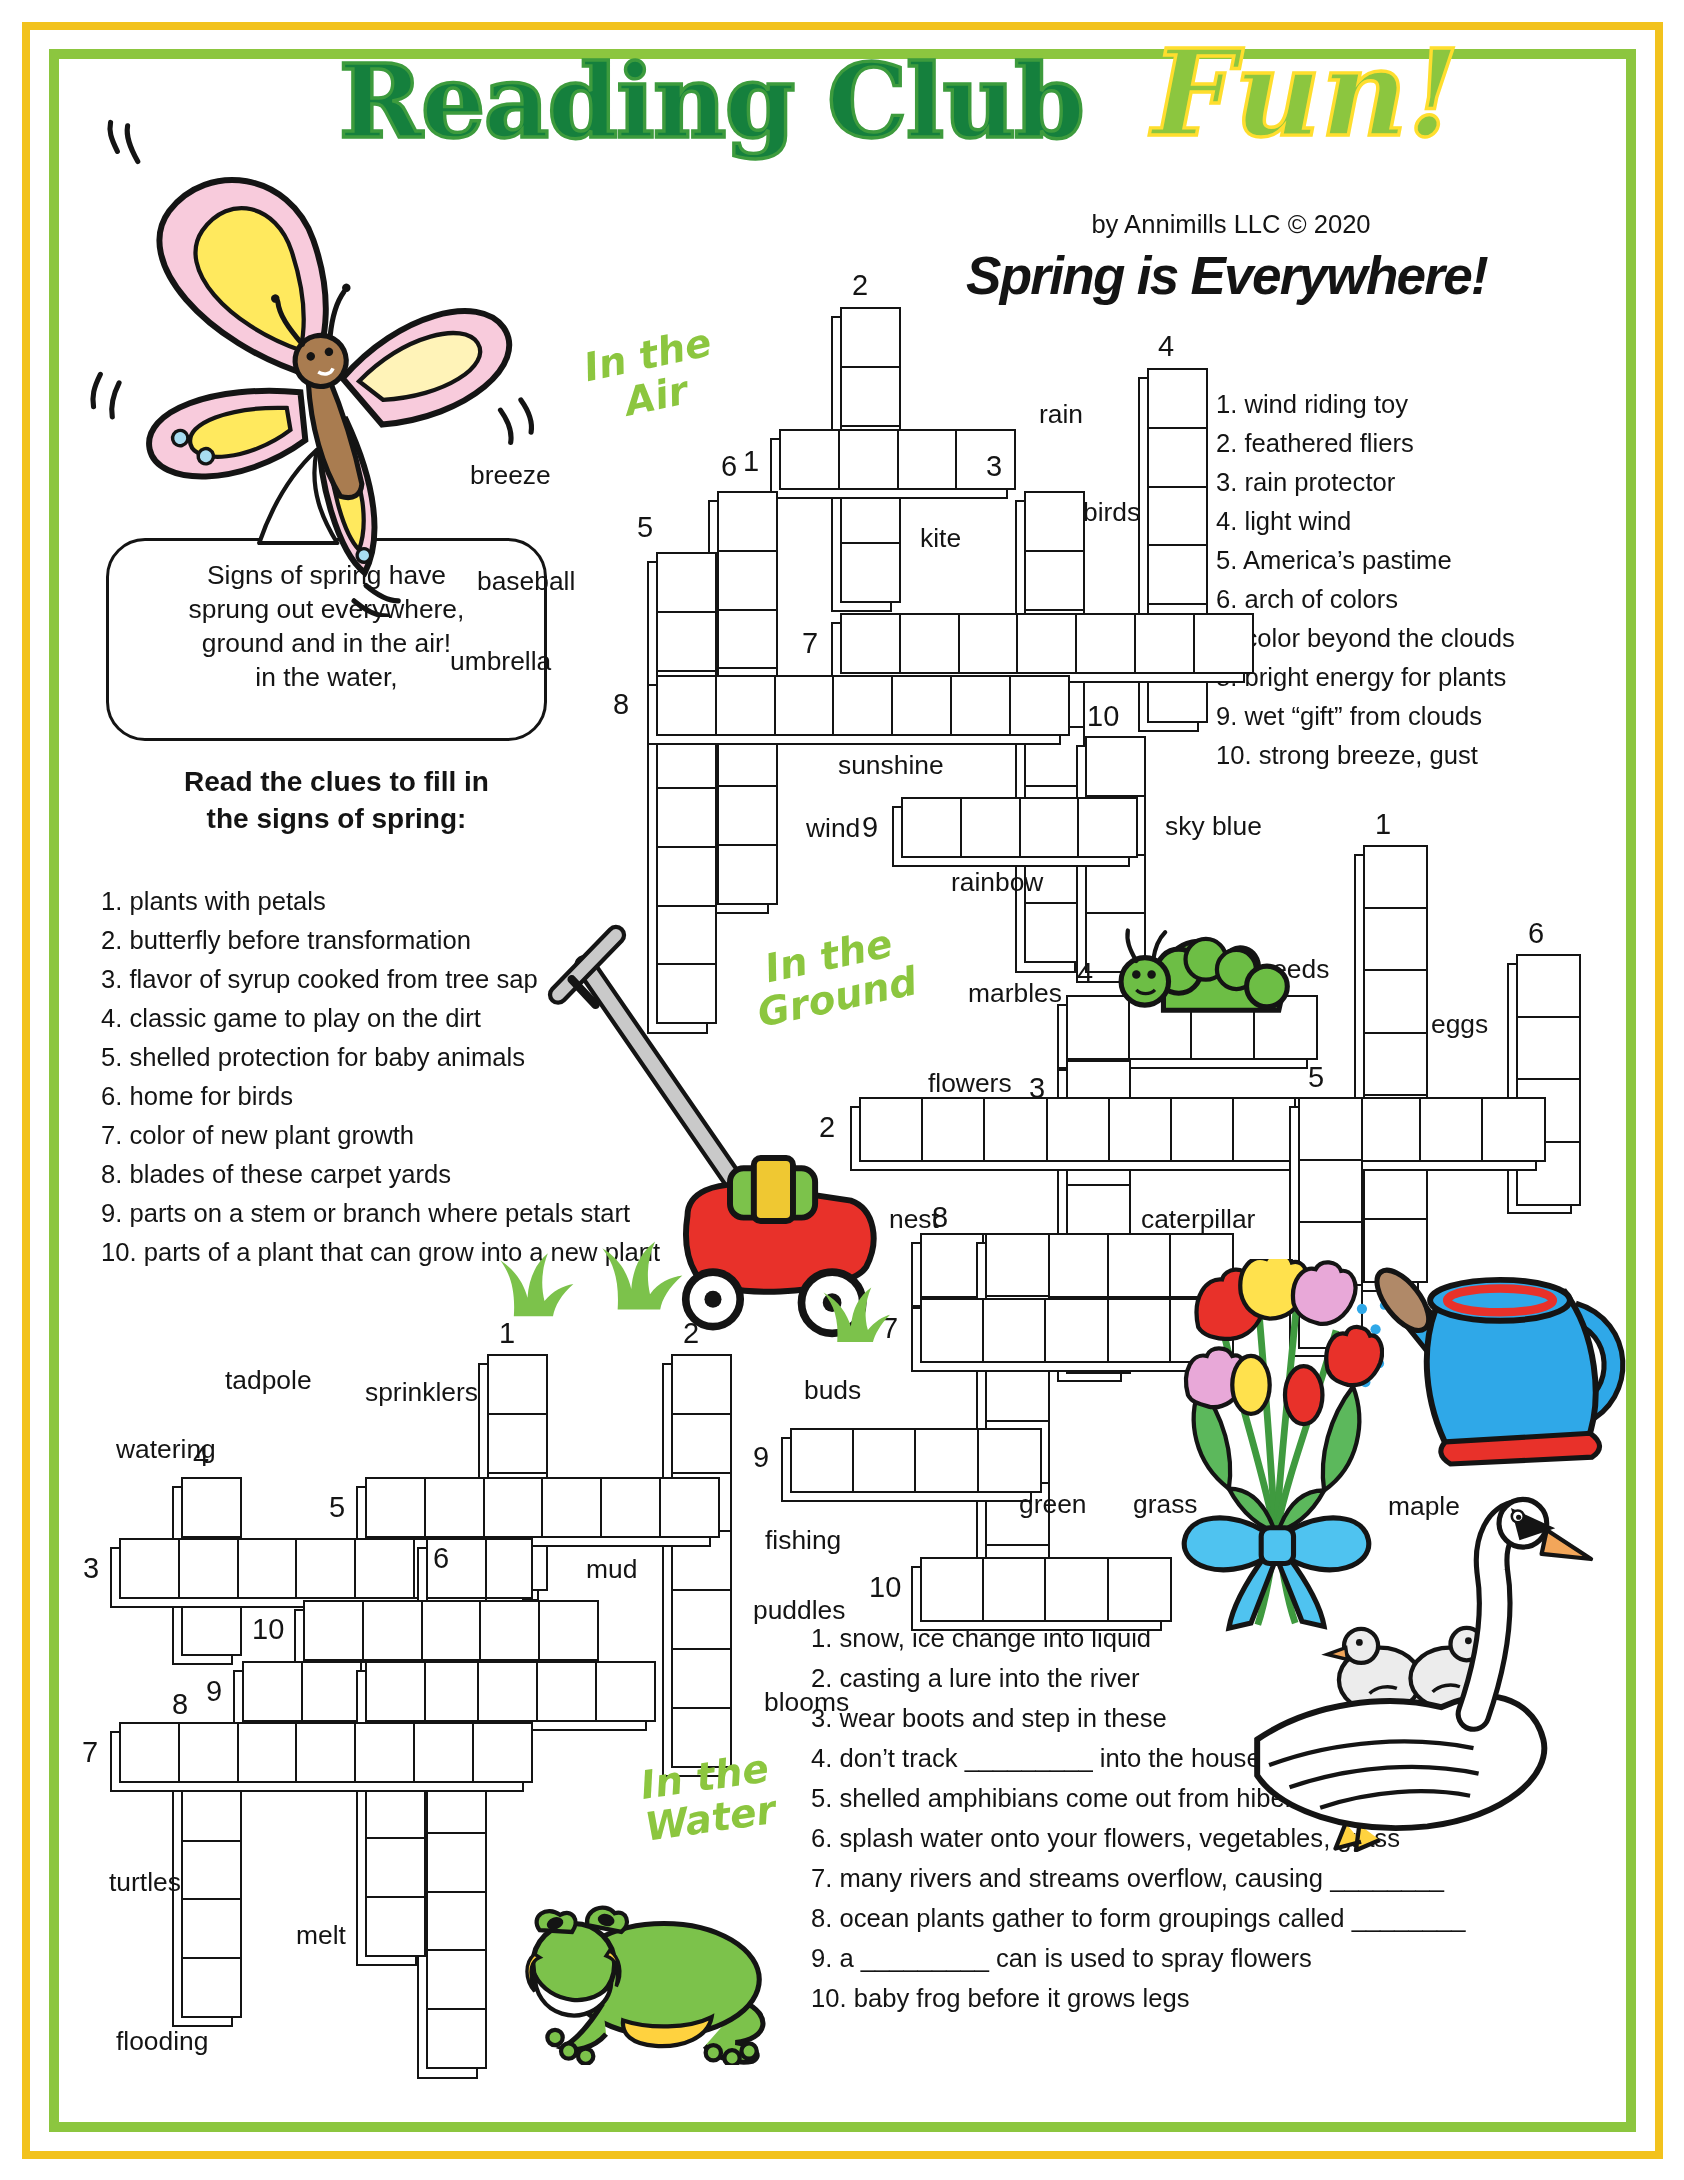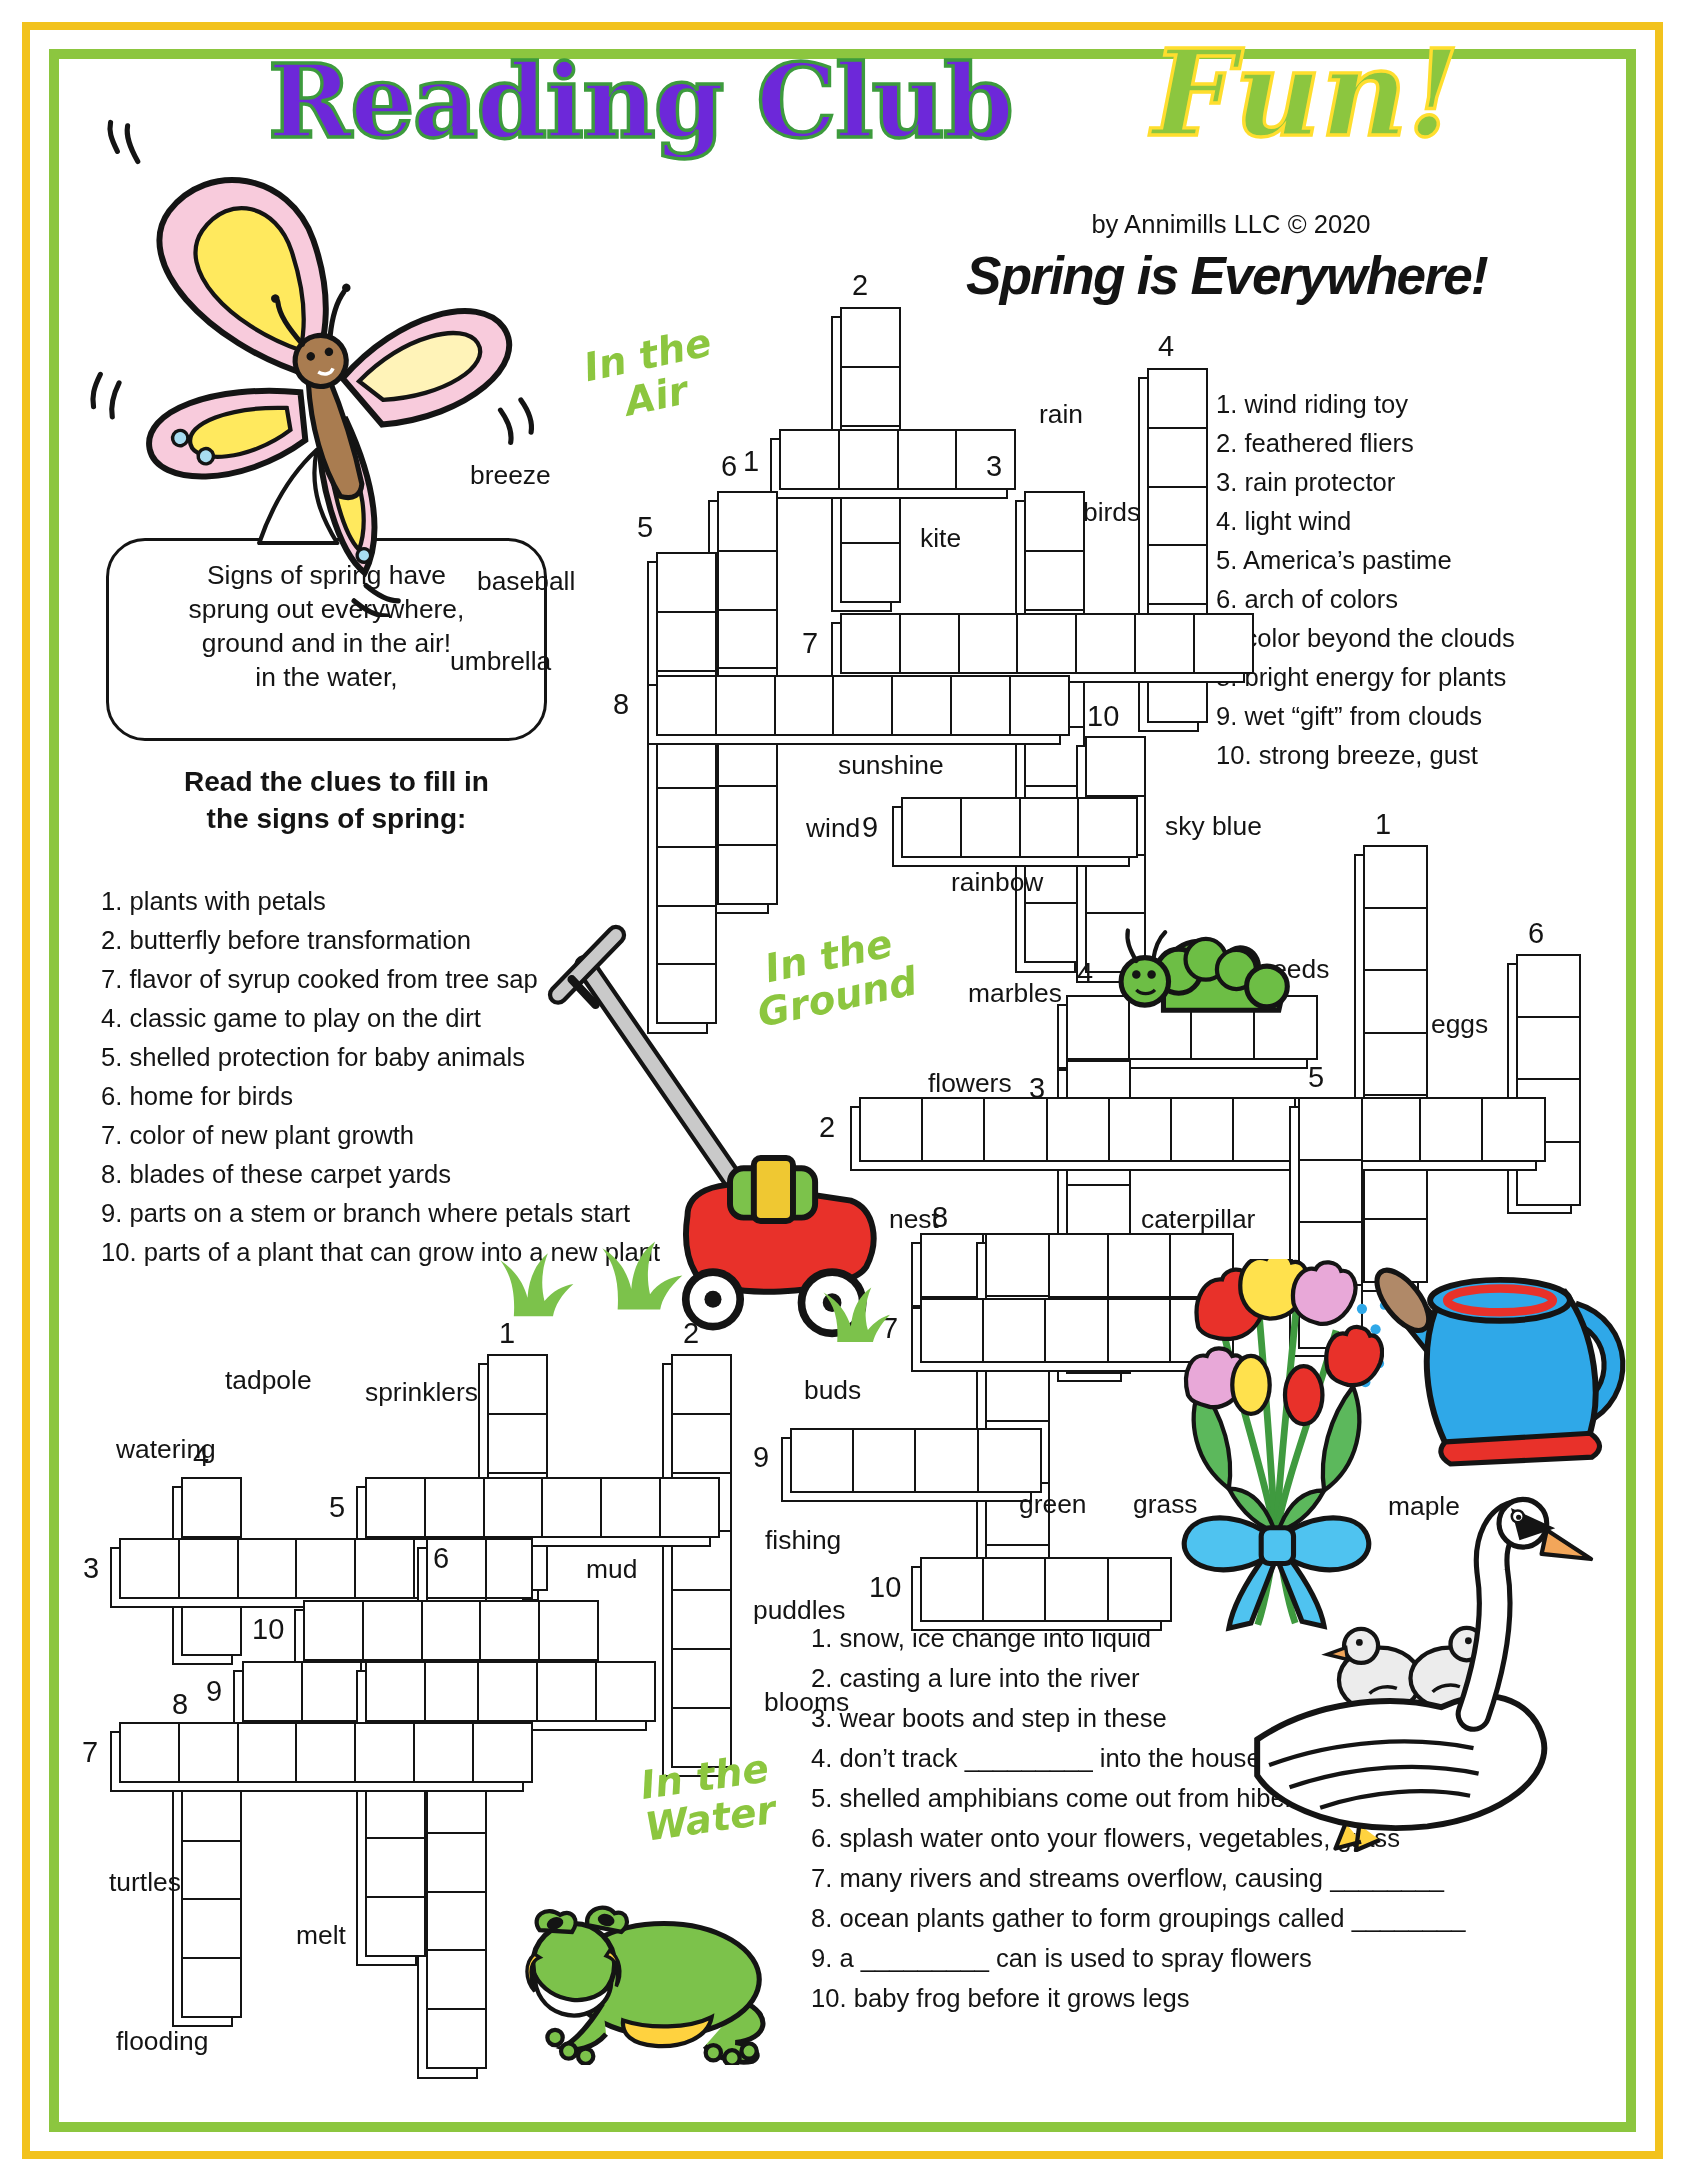--- a/index.html
+++ b/index.html
@@ -1,22 +1,22 @@
 <!DOCTYPE html>
 <html style="font-size:13.6px"><head>
 <meta charset="utf-8">
 <style>
   html,body{margin:0;padding:0;background:#ffffff;}
   #page{position:relative;width:1685px;height:2181px;background:#ffffff;overflow:hidden;
         font-family:"Liberation Sans",sans-serif;color:#141414;}
   .border-yellow{position:absolute;left:22px;top:22px;right:22px;bottom:22px;border:8.5px solid #F2C21D;}
   .border-green{position:absolute;left:49px;top:49px;right:49px;bottom:49px;border:10.2px solid #8CC63F;}
-  .title-main{position:absolute;left:268px;top:51px;width:860px;text-align:left;
+  .title-main{position:absolute;left:281px;top:51px;width:860px;text-align:center;
       font-family:"DejaVu Serif",serif;font-weight:bold;font-size:101px;line-height:1;
-      color:#6d28d9;-webkit-text-stroke:3.4px #3D9B3D;letter-spacing:-1.7px;}
+      color:#15803d;-webkit-text-stroke:3.4px #3D9B3D;letter-spacing:-1.7px;}
   .title-fun{position:absolute;left:1152px;top:34px;font-family:"DejaVu Serif",serif;
       font-style:italic;font-weight:bold;font-size:119px;line-height:1;color:#8CC63F;
       -webkit-text-stroke:3.4px #FFDE2E;}
   .byline{position:absolute;left:1014px;top:210px;width:434px;text-align:center;font-size:25.6px;}
   .subtitle{position:absolute;left:886px;top:245px;width:681px;text-align:center;
       font-weight:bold;font-style:italic;font-size:53px;letter-spacing:-1.7px;}
   .bubble{position:absolute;left:106px;top:538px;width:441px;height:203px;border:3.4px solid #141414;
       border-radius:39px;text-align:center;font-size:26.4px;line-height:34px;padding-top:17px;
       box-sizing:border-box;background:#fff;z-index:1;}
   .bubble-tail{position:absolute;left:249px;top:446px;z-index:2;}
@@ -392,21 +392,21 @@
       <div>5. America’s pastime</div>
       <div>6. arch of colors</div>
       <div>7. color beyond the clouds</div>
       <div>8. bright energy for plants</div>
       <div>9. wet “gift” from clouds</div>
       <div>10. strong breeze, gust</div>
     </div>
   <div class="clues" style="left:101px;top:882px;">
       <div>1. plants with petals</div>
       <div>2. butterfly before transformation</div>
-      <div>7. flavor of syrup cooked from tree sap</div>
+      <div>3. flavor of syrup cooked from tree sap</div>
       <div>4. classic game to play on the dirt</div>
       <div>5. shelled protection for baby animals</div>
       <div>6. home for birds</div>
       <div>7. color of new plant growth</div>
       <div>8. blades of these carpet yards</div>
       <div>9. parts on a stem or branch where petals start</div>
       <div>10. parts of a plant that can grow into a new plant</div>
     </div>
   <div class="clues water" style="left:811px;top:1618px;">
       <div>1. snow, ice change into liquid</div>

